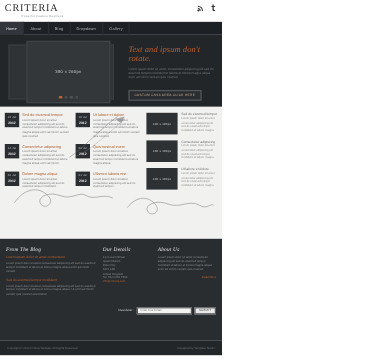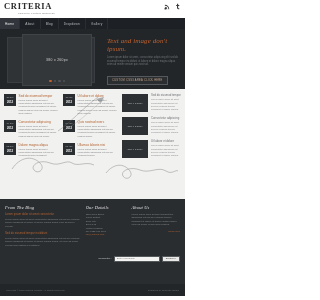--- a/index.html
+++ b/index.html
@@ -8,21 +8,20 @@
     background: #ffffff;
     font-family: "Liberation Sans", sans-serif;
     overflow: hidden;
   }
   .page { width: 185px; height: 300px; position: relative; background: #fff; }
 
   
   .header {
     height: 18px; background: #ffffff; position: relative;
     padding: 2px 4px 12px 4px;
-    font-weight: bold;
   }
   .logo {
     font-family: "Liberation Serif", serif;
     font-size: 8.5px; letter-spacing: 0.7px; color: #2b2b2b;
     line-height: 9px;
   }
   .tagline {
     font-size: 2.4px; color: #9a9a9a; letter-spacing: 0.25px;
     margin-left: 14px; margin-top: 0.5px;
   }
@@ -205,21 +204,21 @@
         <span class="slide-label">380 x 260px</span>
       </div>
       <div class="slider-dots">
         <span class="dot on"></span>
         <span class="dot"></span>
         <span class="dot"></span>
         <span class="dot"></span>
       </div>
     </div>
     <div class="hero-right">
-      <div class="hero-title">Text and image don't ipsum.</div>
+      <div class="hero-title">Text and ipsum don't rotate.</div>
       <div class="hero-body">Lorem ipsum dolor sit amet, consectetur adipiscing elit sed do eiusmod tempor incididunt ut labore et dolore magna aliqua enim ad minim veniam quis nostrud.</div>
       <div class="hero-cta">CUSTOM CSS3 AREA CLICK HERE</div>
     </div>
   </div>
 
   <div class="main">
 
     <svg class="flourish f1" width="60" height="40" viewBox="0 0 60 40">
       <path d="M2 38 C14 30 26 16 42 4" stroke="#6f7174" stroke-width="0.7" fill="none"></path>
       <path d="M6 38 C20 32 32 20 48 6" stroke="#8a8c8e" stroke-width="0.5" fill="none"></path>

